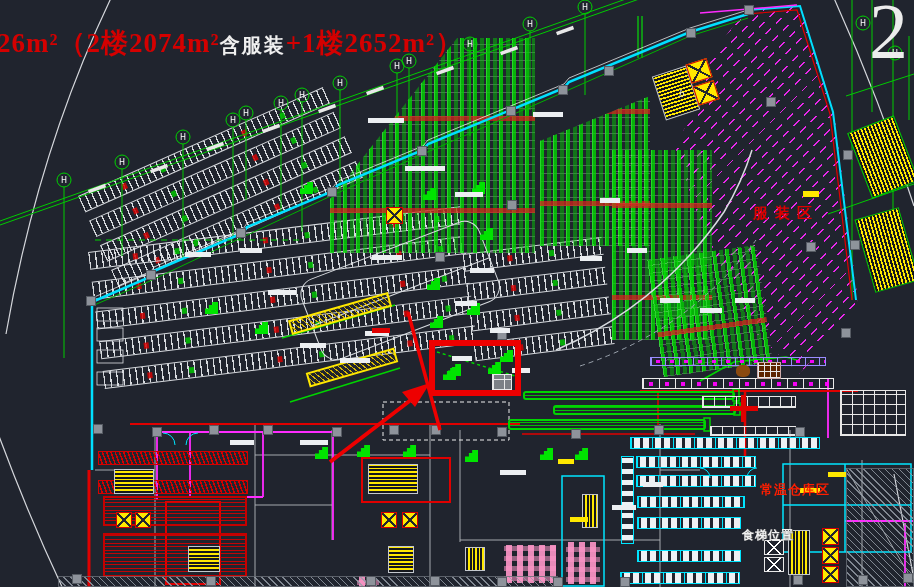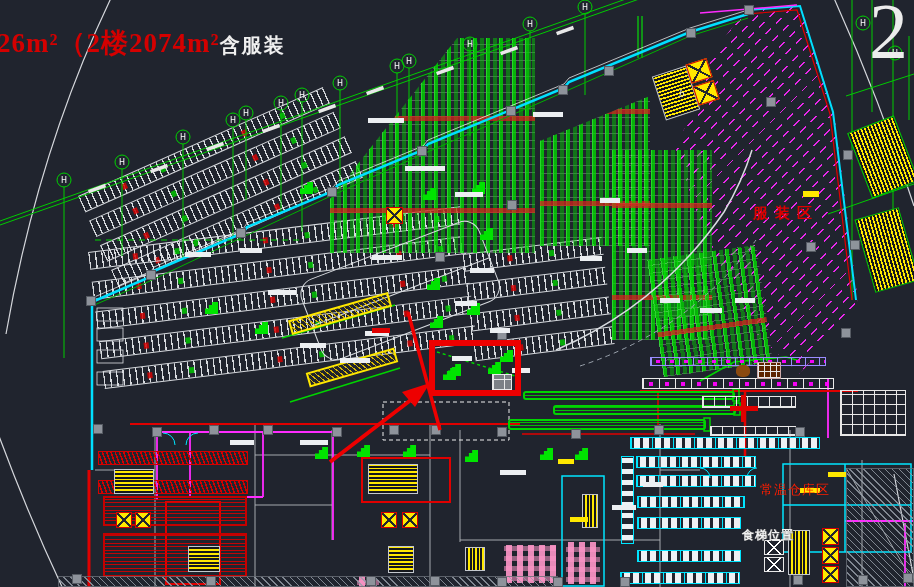--- a/index.html
+++ b/index.html
@@ -67,21 +67,21 @@
     clip-path:polygon(8px 150px,46px 52px,77px 10px,132px 4px,166px 112px,190px 302px,132px 374px,84px 330px,32px 222px);
     background-image:
       repeating-linear-gradient(45deg,#20242e 0 7px,transparent 7px 15px),
       repeating-linear-gradient(135deg,transparent 0 8px,rgba(255,40,255,.9) 8px 9.4px);}
   #title{left:-3px;top:25px;display:flex;align-items:baseline;font-family:"Liberation Serif",serif;font-weight:bold;}
   .t-red{color:#d40000;font-size:27px;letter-spacing:1px;}
   .t-white{color:#f0f0f0;font-size:20px;letter-spacing:2px;}
   #sheet-num{left:869px;top:-14px;font-size:78px;color:#ececec;font-family:"Liberation Serif",serif;}
   #cz-title{left:753px;top:204px;color:#e00000;font-size:15px;font-weight:bold;letter-spacing:7px;}
   #cz-area{left:743px;top:226px;color:#e00000;font-size:18px;font-weight:bold;}
-  #wh-label{left:760px;top:481px;color:#ff1e00;font-size:13px;font-weight:normal;letter-spacing:1px;}
+  #wh-label{left:760px;top:481px;color:#ff1e00;font-size:13px;font-weight:bold;letter-spacing:1px;}
   #fl-label{left:742px;top:527px;color:#f0f0f0;font-size:12px;font-weight:bold;letter-spacing:1px;text-shadow:1px 0 0 #555;}
   #b-label{left:679px;top:87px;color:#ddd;font-size:11px;font-style:italic;font-family:"Liberation Serif",serif;}
   .bub{fill:#fff;font-size:8px;font-family:"DejaVu Sans",sans-serif;text-anchor:middle;}
 </style>
 </head>
 <body>
 
 <div id="canvas">
 
   <div id="wedge" class="zone"></div>
@@ -446,19 +446,20 @@
       <line x1="408" y1="312" x2="440" y2="430" stroke="#ee0000" stroke-width="3.5"></line>
       <rect x="730" y="406" width="28" height="5" fill="#e00000"></rect>
       <rect x="741" y="395" width="5" height="27" fill="#e00000"></rect>
       <rect x="372" y="328" width="18" height="5" fill="#e00000"></rect>
     </g>
   </svg>
 
   <div id="title" class="txt">
     <span class="t-red">26m²（2楼2074m²</span>
     <span class="t-white">含服装</span>
+    <span class="t-red">+1楼2652m²）</span>
   </div>
   <div id="sheet-num" class="txt">2</div>
   <div id="cz-title" class="txt">服装区</div>
   <div id="wh-label" class="txt">常温仓库区</div>
   <div id="fl-label" class="txt">食梯位置</div>
   <div id="b-label" class="txt">b</div>
 </div>
 
 </body></html>

